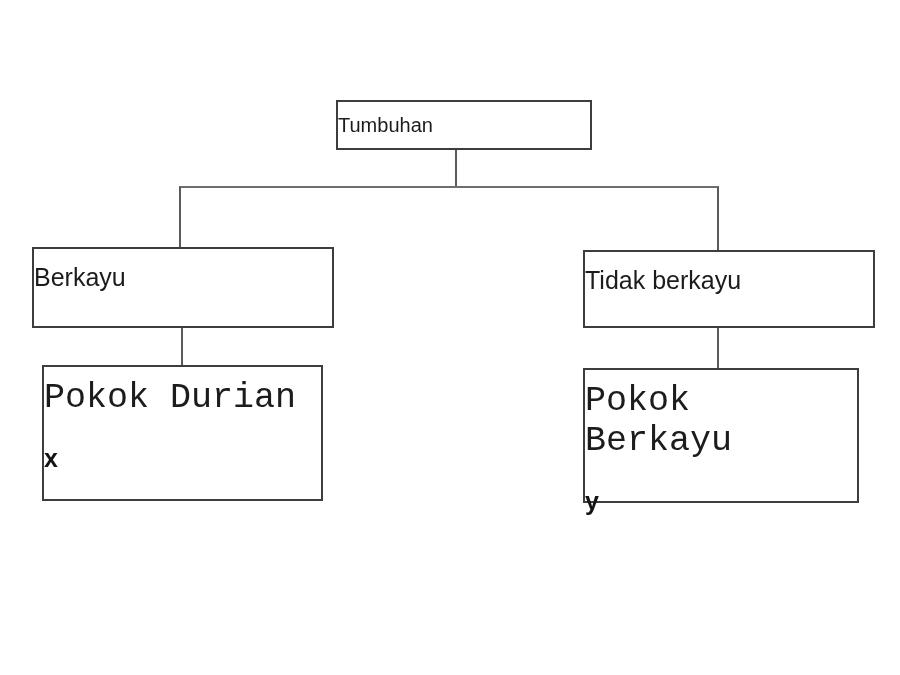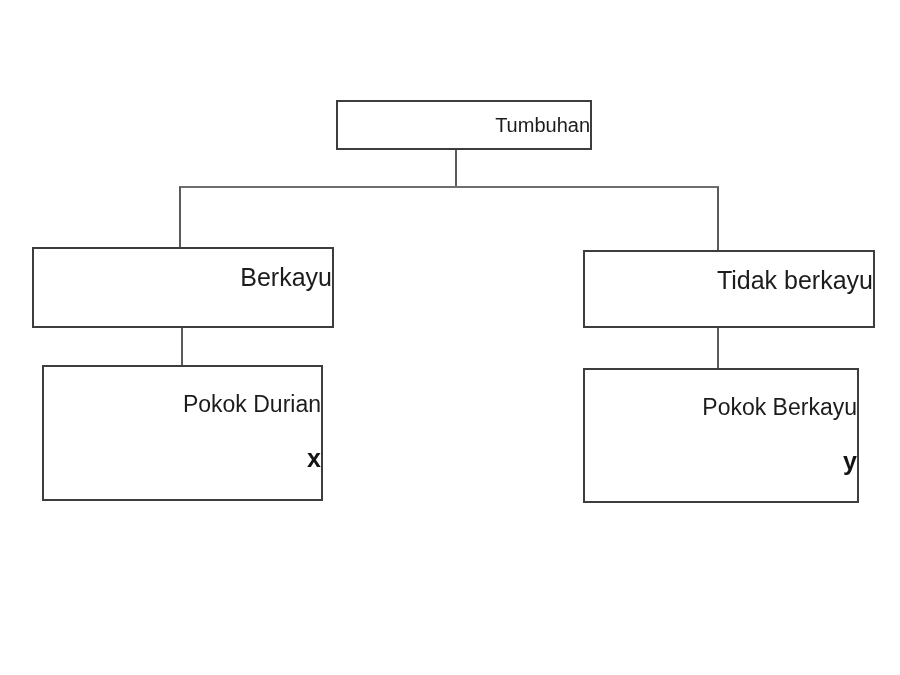--- a/index.html
+++ b/index.html
@@ -14,60 +14,61 @@
     background: #ffffff;
     font-family: "Liberation Sans", sans-serif;
     color: #1c1c1c;
     overflow: hidden;
   }
   .node {
     position: absolute;
     border: 2px solid #3d3d3d;
     background: #ffffff;
     box-sizing: border-box;
-    text-align: right;
+    text-align: left;
   }
   .node .label {
     display: block;
     color: #1c1c1c;
   }
   
   #node-root {
     left: 336px; top: 100px;
     width: 256px; height: 50px;
   }
   #node-root .label {
     font-size: 20px;
     line-height: 46px;
   }
   
   #node-left {
     left: 32px; top: 247px;
-    width: 302px; height: 81px; padding-left: 8px;
+    width: 302px; height: 81px;
   }
   #node-right {
     left: 583px; top: 250px;
     width: 292px; height: 78px;
   }
   .level2 .label {
     font-size: 25px;
     padding-top: 14px;
   }
   
   #node-left-child {
     left: 42px; top: 365px;
     width: 281px; height: 136px;
   }
   #node-right-child {
     left: 583px; top: 368px;
     width: 276px; height: 135px;
   }
   .level3 .label {
-    font-size: 23px;
-    padding-top: 24px;
+    font-size: 35px;
+    padding-top: 11px;
+    font-family: Liberation Mono, monospace;
   }
   .level3 .sublabel {
     display: block;
     font-size: 25px;
     font-weight: bold;
     margin-top: 26px;
     color: #141414;
   }
   
   .line {

